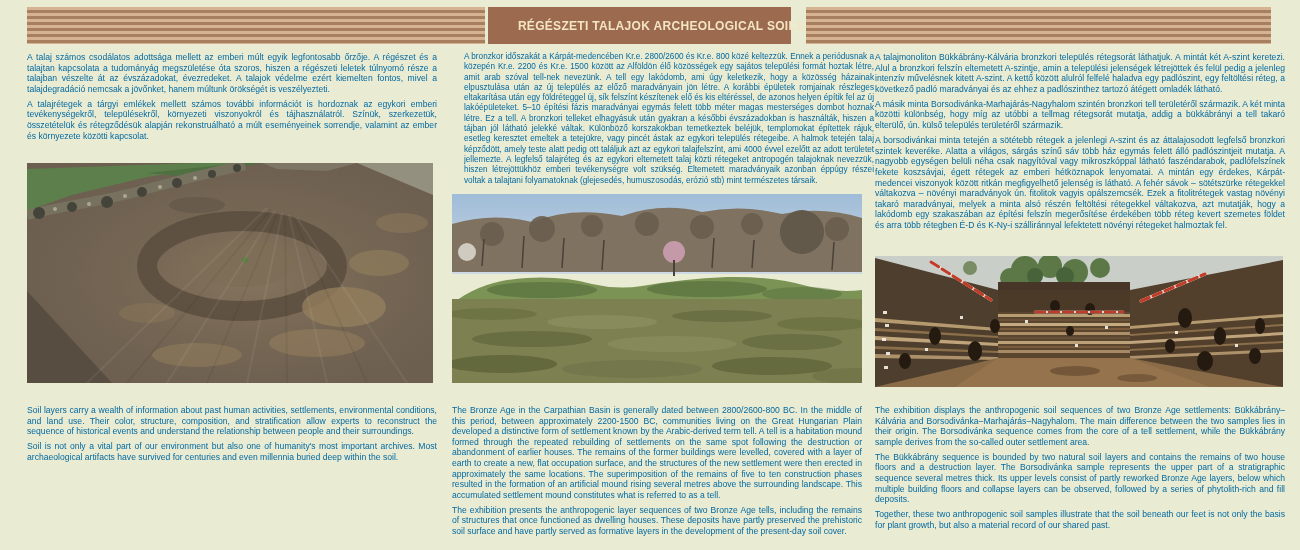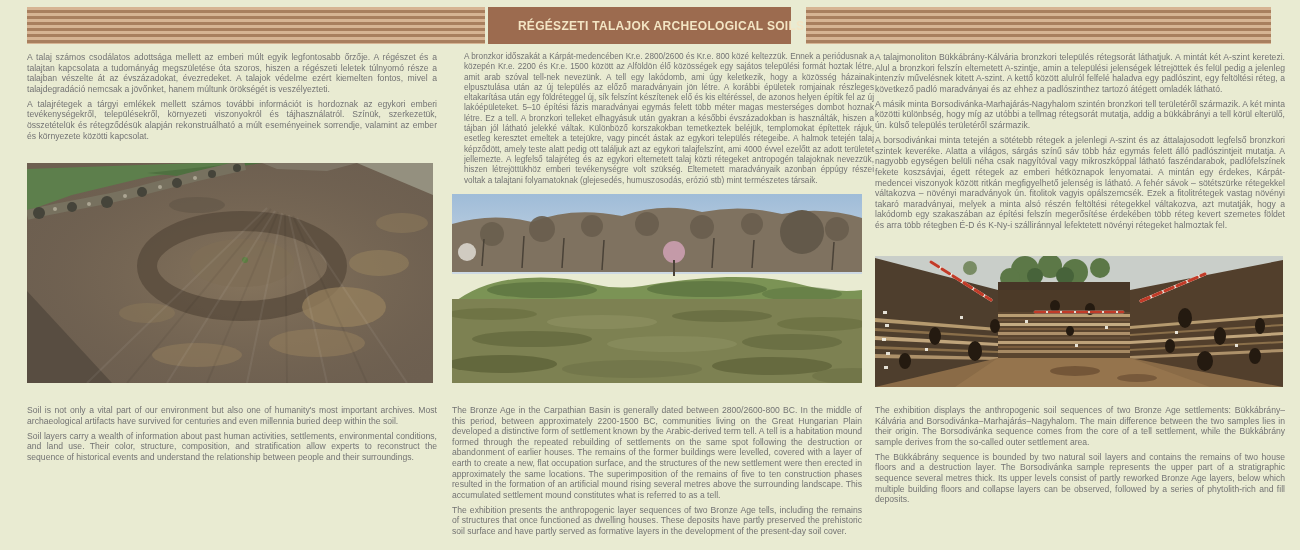--- a/index.html
+++ b/index.html
@@ -18,21 +18,21 @@
     position:absolute;top:7px;height:37px;
     background:#9c6b4f;color:#f3e5c4;
     display:flex;align-items:center;justify-content:center;
     font-weight:bold;font-size:12px;letter-spacing:.3px;white-space:nowrap;padding-left:16px;
   }
   #title-hu{left:488px;width:160px;}
   #title-en{left:651px;width:124px;}
   .col{position:absolute;width:410px;}
   #col1{left:27px;} #col2{left:452px;} #col3{left:875px;}
   .zone{position:absolute;left:0;width:100%;overflow:hidden;}
-  .txt{color:#737373;text-align:justify;}
+  .txt{color:#0369a1;text-align:justify;}
   .txt p{margin:0 0 4.5px 0;font-size:8.6px;line-height:10.6px;}
   #col2 .hu p{font-size:8.2px;line-height:10.3px;}
   .hu1{top:52px;height:110px;}
   .hu2{top:52px;height:140px;margin-left:12px;}
   .hu3{top:52px;height:202px;}
   .en{top:405px;height:142px;}
   figure.photo{position:absolute;left:0;margin:0;line-height:0;}
   #photo1{top:163px;width:406px;height:220px;}
   #photo2{top:194px;width:410px;height:189px;}
   #photo3{top:256px;width:408px;height:131px;}
@@ -106,22 +106,22 @@
       </g>
       <g stroke="#000" opacity=".05" stroke-width="2">
         <line x1="100" y1="220" x2="244" y2="46"></line>
           <line x1="180" y1="220" x2="251" y2="49"></line>
         <line x1="260" y1="220" x2="258" y2="51"></line>
           <line x1="340" y1="220" x2="266" y2="53"></line>
       </g>
     </svg>
   </figure>
   <div class="zone txt en">
+    <p>Soil layers carry a wealth of information about past human activities, settlements, environmental conditions, and land use. Their color, structure, composition, and stratification allow experts to reconstruct the sequence of historical events and understand the relationship between people and their surroundings.</p>
     <p>Soil is not only a vital part of our environment but also one of humanity's most important archives. Most archaeological artifacts have survived for centuries and even millennia buried deep within the soil.</p>
-    <p>Soil layers carry a wealth of information about past human activities, settlements, environmental conditions, and land use. Their color, structure, composition, and stratification allow experts to reconstruct the sequence of historical events and understand the relationship between people and their surroundings.</p>
   </div>
 </section>
 
 <section id="col2" class="col">
   <div class="zone txt hu hu2">
     <p>A bronzkor időszakát a Kárpát-medencében Kr.e. 2800/2600 és Kr.e. 800 közé keltezzük. Ennek a periódusnak a közepén Kr.e. 2200 és Kr.e. 1500 között az Alföldön élő közösségek egy sajátos települési formát hoztak létre, amit arab szóval tell-nek nevezünk. A tell egy lakódomb, ami úgy keletkezik, hogy a közösség házainak elpusztulása után az új település az előző maradványain jön létre. A korábbi épületek romjainak részleges eltakarítása után egy földréteggel új, sík felszínt készítenek elő és kis eltéréssel, de azonos helyen építik fel az új lakóépületeket. 5–10 építési fázis maradványai egymás felett több méter magas mesterséges dombot hoznak létre. Ez a tell. A bronzkori telleket elhagyásuk után gyakran a későbbi évszázadokban is használták, hiszen a tájban jól látható jelekké váltak. Különböző korszakokban temetkeztek beléjük, templomokat építettek rájuk, esetleg keresztet emeltek a tetejükre, vagy pincét ástak az egykori település rétegeibe. A halmok tetején talaj képződött, amely teste alatt pedig ott találjuk azt az egykori talajfelszínt, ami 4000 évvel ezelőtt az adott területet jellemezte. A legfelső talajréteg és az egykori eltemetett talaj közti rétegeket antropogén talajoknak nevezzük, hiszen létrejöttükhöz emberi tevékenységre volt szükség. Eltemetett maradványaik azonban éppúgy részei voltak a talajtani folyamatoknak (glejesedés, humuszosodás, erózió stb) mint természetes társaik.</p>
   </div>
   <figure id="photo2" class="photo">
     <svg viewBox="0 0 410 189" preserveAspectRatio="none">
       <defs>
@@ -176,21 +176,21 @@
   </figure>
   <div class="zone txt en">
     <p>The Bronze Age in the Carpathian Basin is generally dated between 2800/2600-800 BC. In the middle of this period, between approximately 2200-1500 BC, communities living on the Great Hungarian Plain developed a distinctive form of settlement known by the Arabic-derived term tell. A tell is a habitation mound formed through the repeated rebuilding of settlements on the same spot following the destruction or abandonment of earlier houses. The remains of the former buildings were levelled, covered with a layer of earth to create a new, flat occupation surface, and the structures of the new settlement were then erected in approximately the same locations. The superimposition of the remains of five to ten construction phases resulted in the formation of an artificial mound rising several metres above the surrounding landscape. This accumulated settlement mound constitutes what is referred to as a tell.</p>
     <p>The exhibition presents the anthropogenic layer sequences of two Bronze Age tells, including the remains of structures that once functioned as dwelling houses. These deposits have partly preserved the prehistoric soil surface and have partly served as formative layers in the development of the present-day soil cover.</p>
   </div>
 </section>
 
 <section id="col3" class="col">
   <div class="zone txt hu hu3">
     <p>A talajmonoliton Bükkábrány-Kálvária bronzkori település rétegsorát láthatjuk. A mintát két A-szint keretezi. Alul a bronzkori felszín eltemetett A-szintje, amin a települési jelenségek létrejöttek és felül pedig a jelenleg intenzív művelésnek kitett A-szint. A kettő között alulról felfelé haladva egy padlószint, egy feltöltési réteg, a következő padló maradványai és az ehhez a padlószinthez tartozó átégett omladék látható.</p>
-    <p>A másik minta Borsodivánka-Marhajárás-Nagyhalom szintén bronzkori tell területéről származik. A két minta közötti különbség, hogy míg az utóbbi a tellmag rétegsorát mutatja, addig a bükkábrányi a tell körül elterülő, ún. külső település területéről származik.</p>
+    <p>A másik minta Borsodivánka-Marhajárás-Nagyhalom szintén bronzkori tell területéről származik. A két minta közötti különbség, hogy míg az utóbbi a tellmag rétegsorát mutatja, addig a bükkábrányi a tell takaró elterülő, ún. külső település területéről származik.</p>
     <p>A borsodivánkai minta tetején a sötétebb rétegek a jelenlegi A-szint és az áttalajosodott legfelső bronzkori szintek keveréke. Alatta a világos, sárgás színű sáv több ház egymás felett álló padlószintjeit mutatja. A nagyobb egységen belüli néha csak nagyítóval vagy mikroszkóppal látható faszéndarabok, padlófelszínek fekete koszsávjai, égett rétegek az emberi hétköznapok lenyomatai. A mintán egy érdekes, Kárpát-medencei viszonyok között ritkán megfigyelhető jelenség is látható. A fehér sávok – sötétszürke rétegekkel váltakozva – növényi maradványok ún. fitolitok vagyis opálszemcsék. Ezek a fitolitrétegek vastag növényi takaró maradványai, melyek a minta alsó részén feltöltési rétegekkel váltakozva, azt mutatják, hogy a lakódomb egy szakaszában az építési felszín megerősítése érdekében több réteg kevert szemetes földet és arra több rétegben É-D és K-Ny-i szálliránnyal lefektetett növényi rétegeket halmoztak fel.</p>
   </div>
   <figure id="photo3" class="photo">
     <svg viewBox="0 0 408 131" preserveAspectRatio="none">
       <defs>
         <clipPath id="lwall">
             <polygon points="0,2 123,34 123,131 0,131"></polygon>
           </clipPath>
         <clipPath id="rwall">
             <polygon points="255,34 408,4 408,131 255,131"></polygon>
@@ -279,14 +279,15 @@
         <rect x="300" y="75" width="3" height="3"></rect>
           <rect x="360" y="88" width="3" height="3"></rect>
         <rect x="85" y="60" width="3" height="3"></rect>
           <rect x="50" y="92" width="3" height="3"></rect>
       </g>
     </svg>
   </figure>
   <div class="zone txt en">
     <p>The exhibition displays the anthropogenic soil sequences of two Bronze Age settlements: Bükkábrány–Kálvária and Borsodivánka–Marhajárás–Nagyhalom. The main difference between the two samples lies in their origin. The Borsodivánka sequence comes from the core of a tell settlement, while the Bükkábrány sample derives from the so-called outer settlement area.</p>
     <p>The Bükkábrány sequence is bounded by two natural soil layers and contains the remains of two house floors and a destruction layer. The Borsodivánka sample represents the upper part of a stratigraphic sequence several metres thick. Its upper levels consist of partly reworked Bronze Age layers, below which multiple building floors and collapse layers can be observed, followed by a series of phytolith-rich and fill deposits.</p>
+    <p>Together, these two anthropogenic soil samples illustrate that the soil beneath our feet is not only the basis for plant growth, but also a material record of our shared past.</p>
   </div>
 </section>
 
 </body></html>

